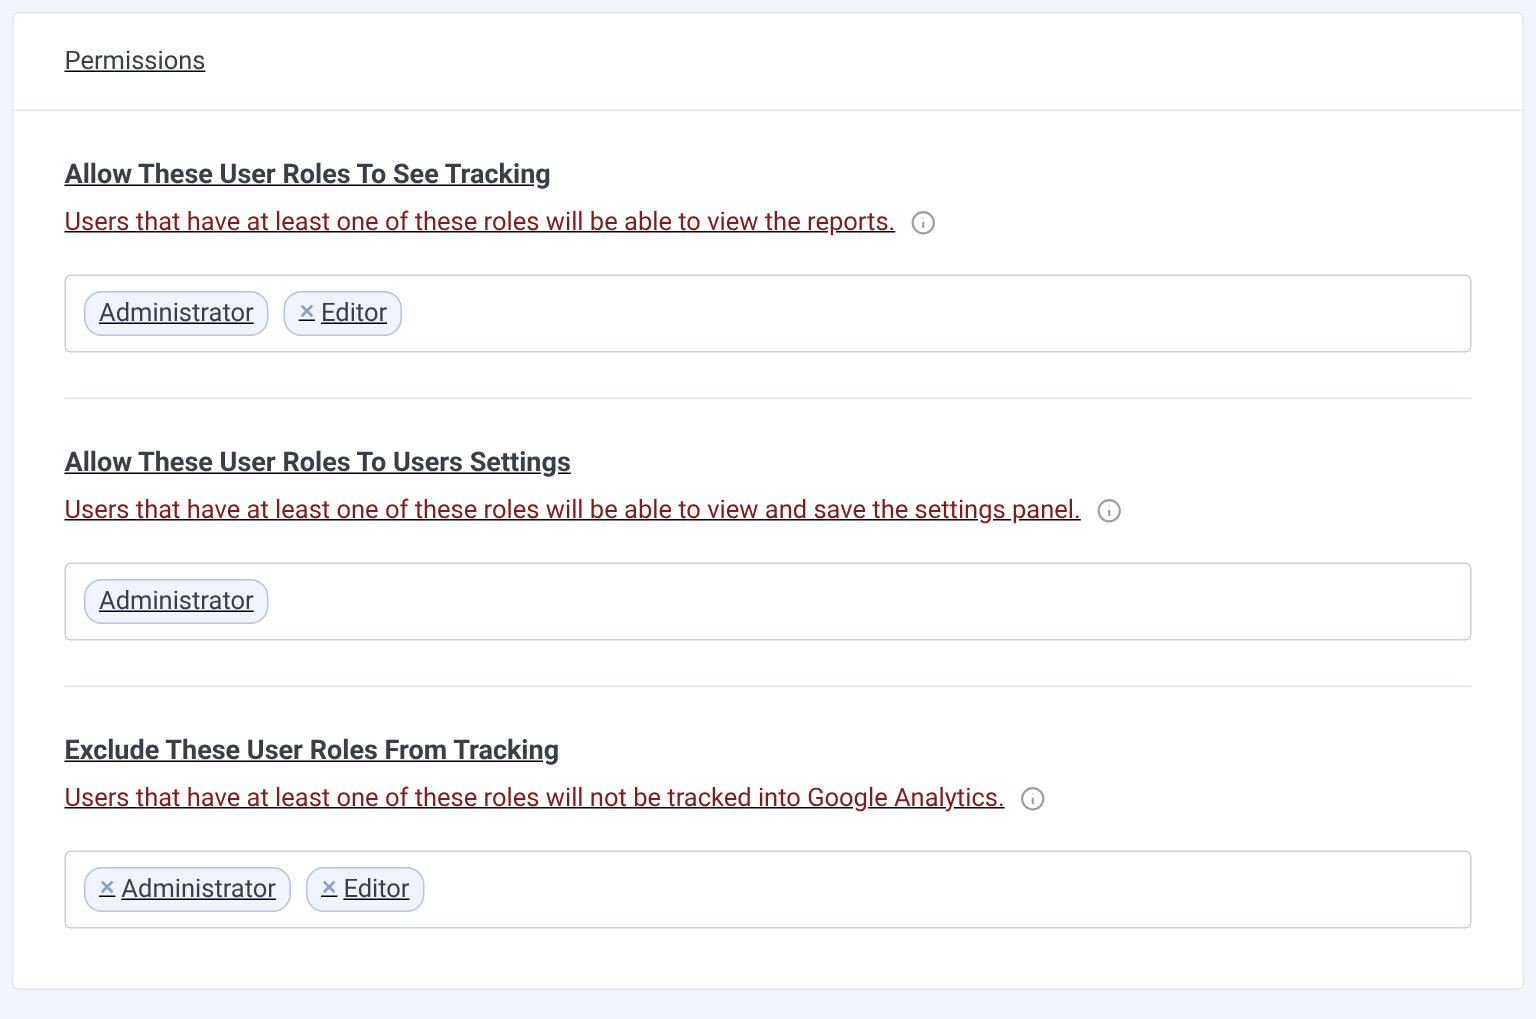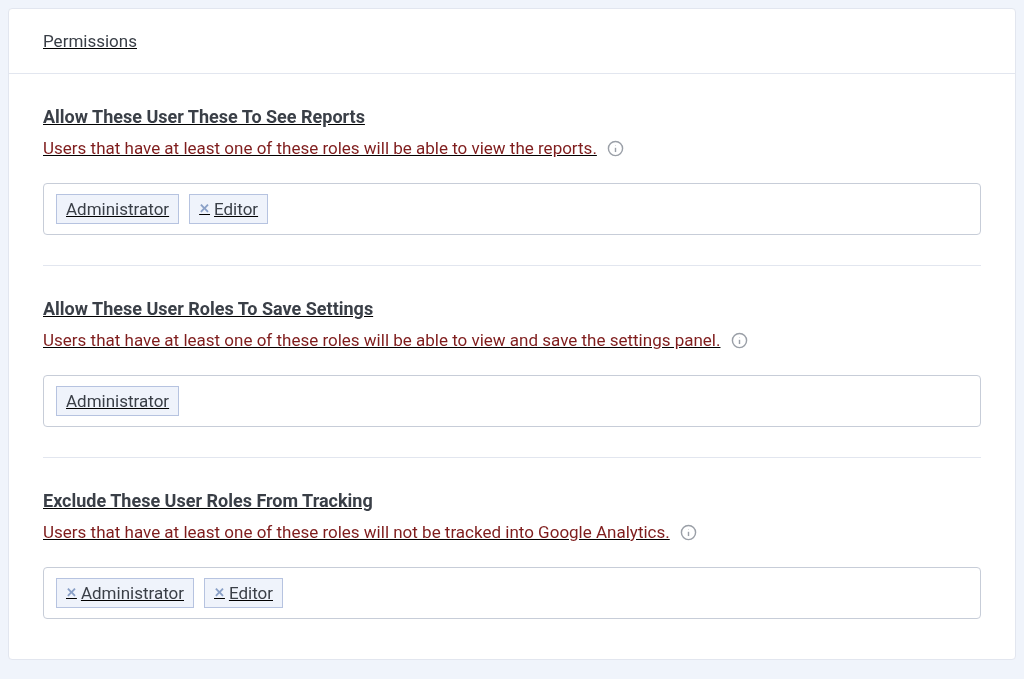--- a/index.html
+++ b/index.html
@@ -69,21 +69,21 @@
       min-height: 50px;
       align-items: center;
       background: #fff;
       cursor: text;
     }
     .tag {
       display: inline-flex;
       align-items: center;
       background: #eff3fb;
       border: 1px solid #b6c3e0;
-      border-radius: 0;
+      border-radius: 12px;
       padding: 3px 9px;
       font-size: 17px;
       color: #3a3f47;
       gap: 4px;
       line-height: 1.3;
     }
     .tag-remove {
       color: #8aa0c7;
       font-size: 13px;
       font-weight: 700;
@@ -95,21 +95,21 @@
 </head>
 <body>
 
 <div class="panel">
   <div class="panel-header">
     <div class="panel-title">Permissions</div>
   </div>
   <div class="panel-body">
 
     <div class="section">
-      <div class="section-title">Allow These User These To See Reports</div>
+      <div class="section-title">Allow These User Roles To See Tracking</div>
       <div class="section-desc">
         <span>Users that have at least one of these roles will be able to view the reports.</span>
         <span class="info-icon">
           <svg width="17" height="17" viewBox="0 0 24 24" fill="none" stroke="currentColor" stroke-width="2">
               <circle cx="12" cy="12" r="10"></circle>
               <line x1="12" y1="11" x2="12" y2="17"></line>
               <circle cx="12" cy="7.5" r="0.6" fill="currentColor" stroke="none"></circle>
             </svg>
         </span>
       </div>
@@ -118,21 +118,21 @@
           <span>Administrator</span>
         </span>
         <span class="tag">
           <span class="tag-remove">✕</span>
           <span>Editor</span>
         </span>
       </div>
     </div>
 
     <div class="section">
-      <div class="section-title">Allow These User Roles To Save Settings</div>
+      <div class="section-title">Allow These User Roles To Users Settings</div>
       <div class="section-desc">
         <span>Users that have at least one of these roles will be able to view and save the settings panel.</span>
         <span class="info-icon">
           <svg width="17" height="17" viewBox="0 0 24 24" fill="none" stroke="currentColor" stroke-width="2">
               <circle cx="12" cy="12" r="10"></circle>
               <line x1="12" y1="11" x2="12" y2="17"></line>
               <circle cx="12" cy="7.5" r="0.6" fill="currentColor" stroke="none"></circle>
             </svg>
         </span>
       </div>

